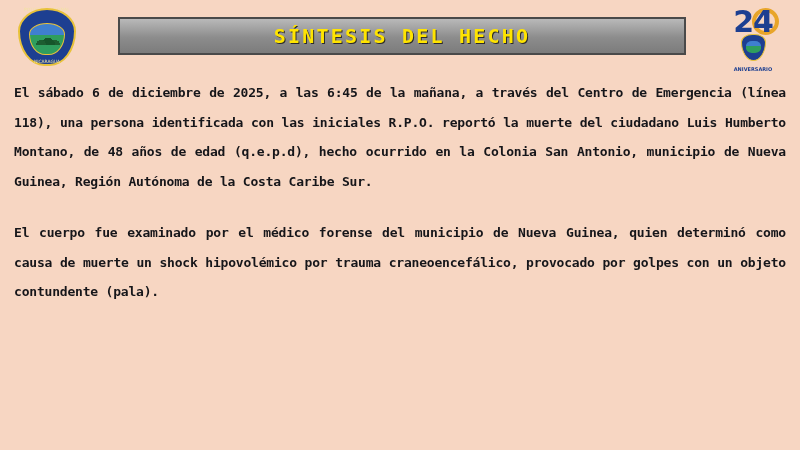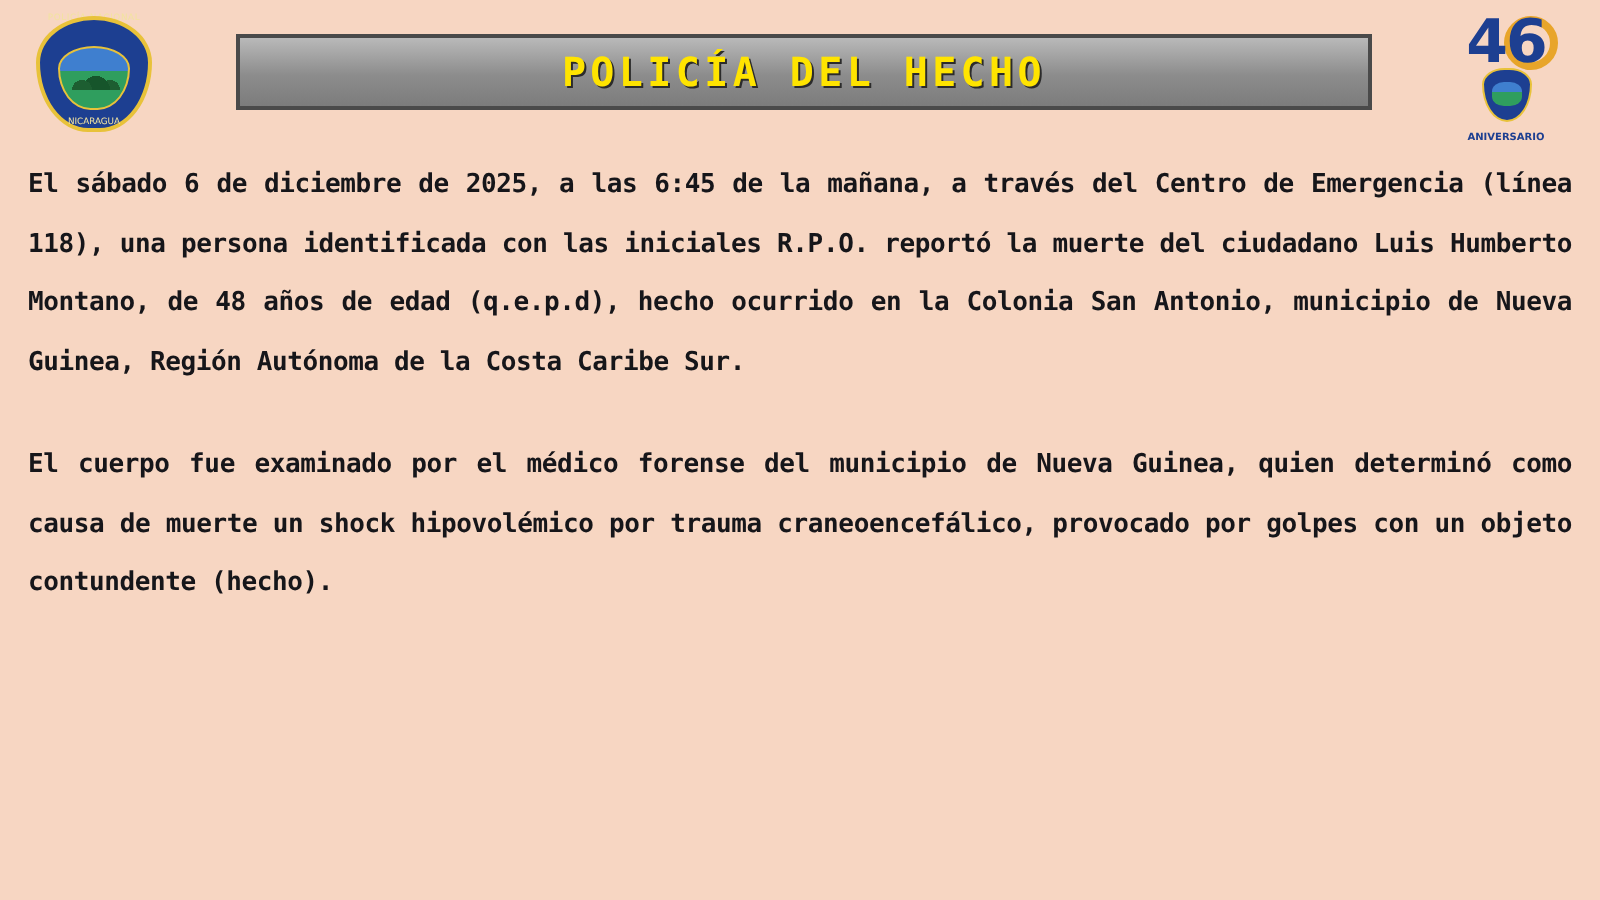--- a/index.html
+++ b/index.html
@@ -175,28 +175,28 @@
 
   <div id="crest">
     <div class="crest-text">POLICÍA NACIONAL</div>
     <div class="shield">
       <div class="shield-inner"></div>
     </div>
     <div class="crest-text-bottom">NICARAGUA</div>
   </div>
 
   <div id="title-banner">
-    <div id="title-text" style="color: rgb(255, 228, 0);">POLICÍA DEL HECHO</div>
+    <div id="title-text" style="color: rgb(255, 228, 0);">SÍNTESIS DEL HECHO</div>
   </div>
 
   <div id="anniv">
     <div class="ring"></div>
-    <div class="num">46</div>
+    <div class="num">24</div>
     <div class="mini-shield"></div>
     <div class="sub">ANIVERSARIO</div>
   </div>
 
 </div>
 
 <div id="body-text">
   <p class="para">El sábado 6 de diciembre de 2025, a las 6:45 de la mañana, a través del Centro de Emergencia (línea 118), una persona identificada con las iniciales R.P.O. reportó la muerte del ciudadano Luis Humberto Montano, de 48 años de edad (q.e.p.d), hecho ocurrido en la Colonia San Antonio, municipio de Nueva Guinea, Región Autónoma de la Costa Caribe Sur.</p>
-  <p class="para">El cuerpo fue examinado por el médico forense del municipio de Nueva Guinea, quien determinó como causa de muerte un shock hipovolémico por trauma craneoencefálico, provocado por golpes con un objeto contundente (hecho).</p>
+  <p class="para">El cuerpo fue examinado por el médico forense del municipio de Nueva Guinea, quien determinó como causa de muerte un shock hipovolémico por trauma craneoencefálico, provocado por golpes con un objeto contundente (pala).</p>
 </div>
 
 </body></html>

